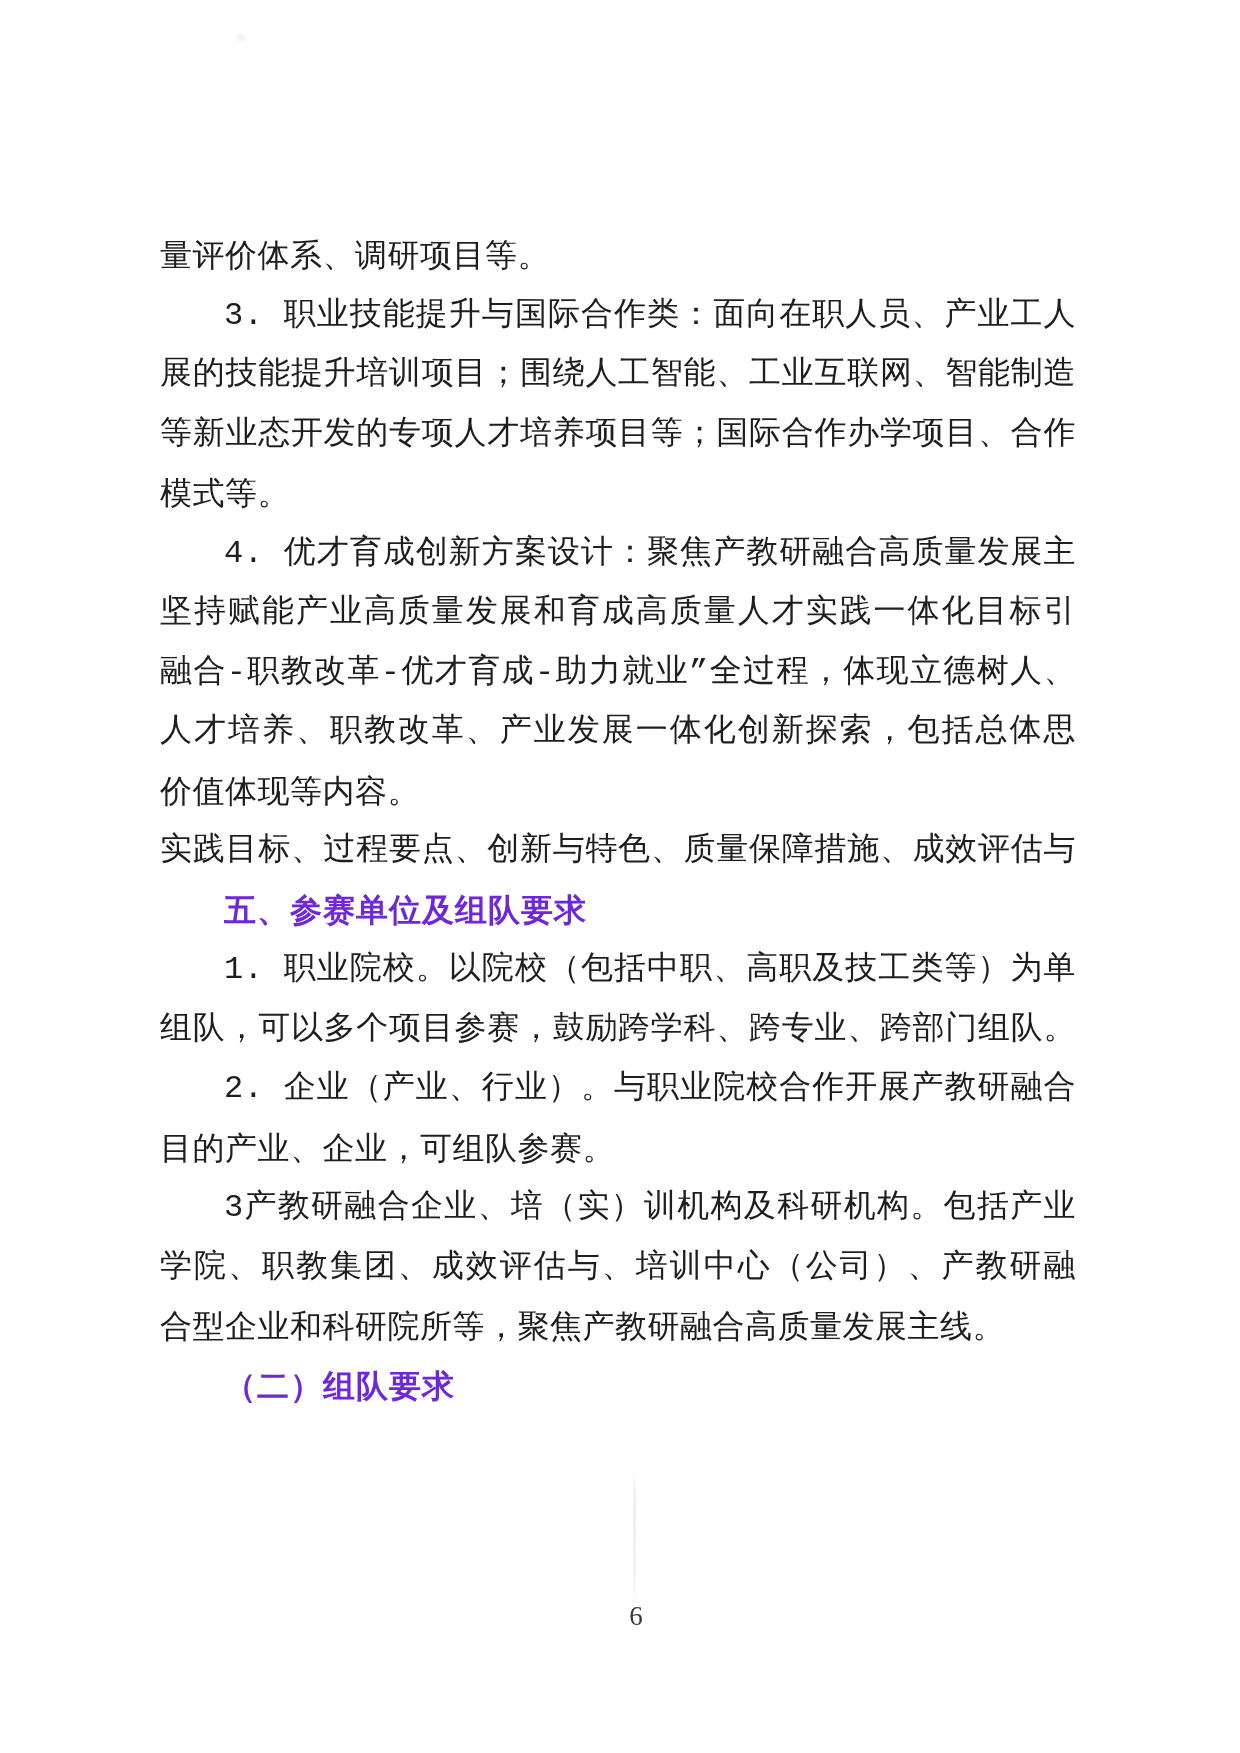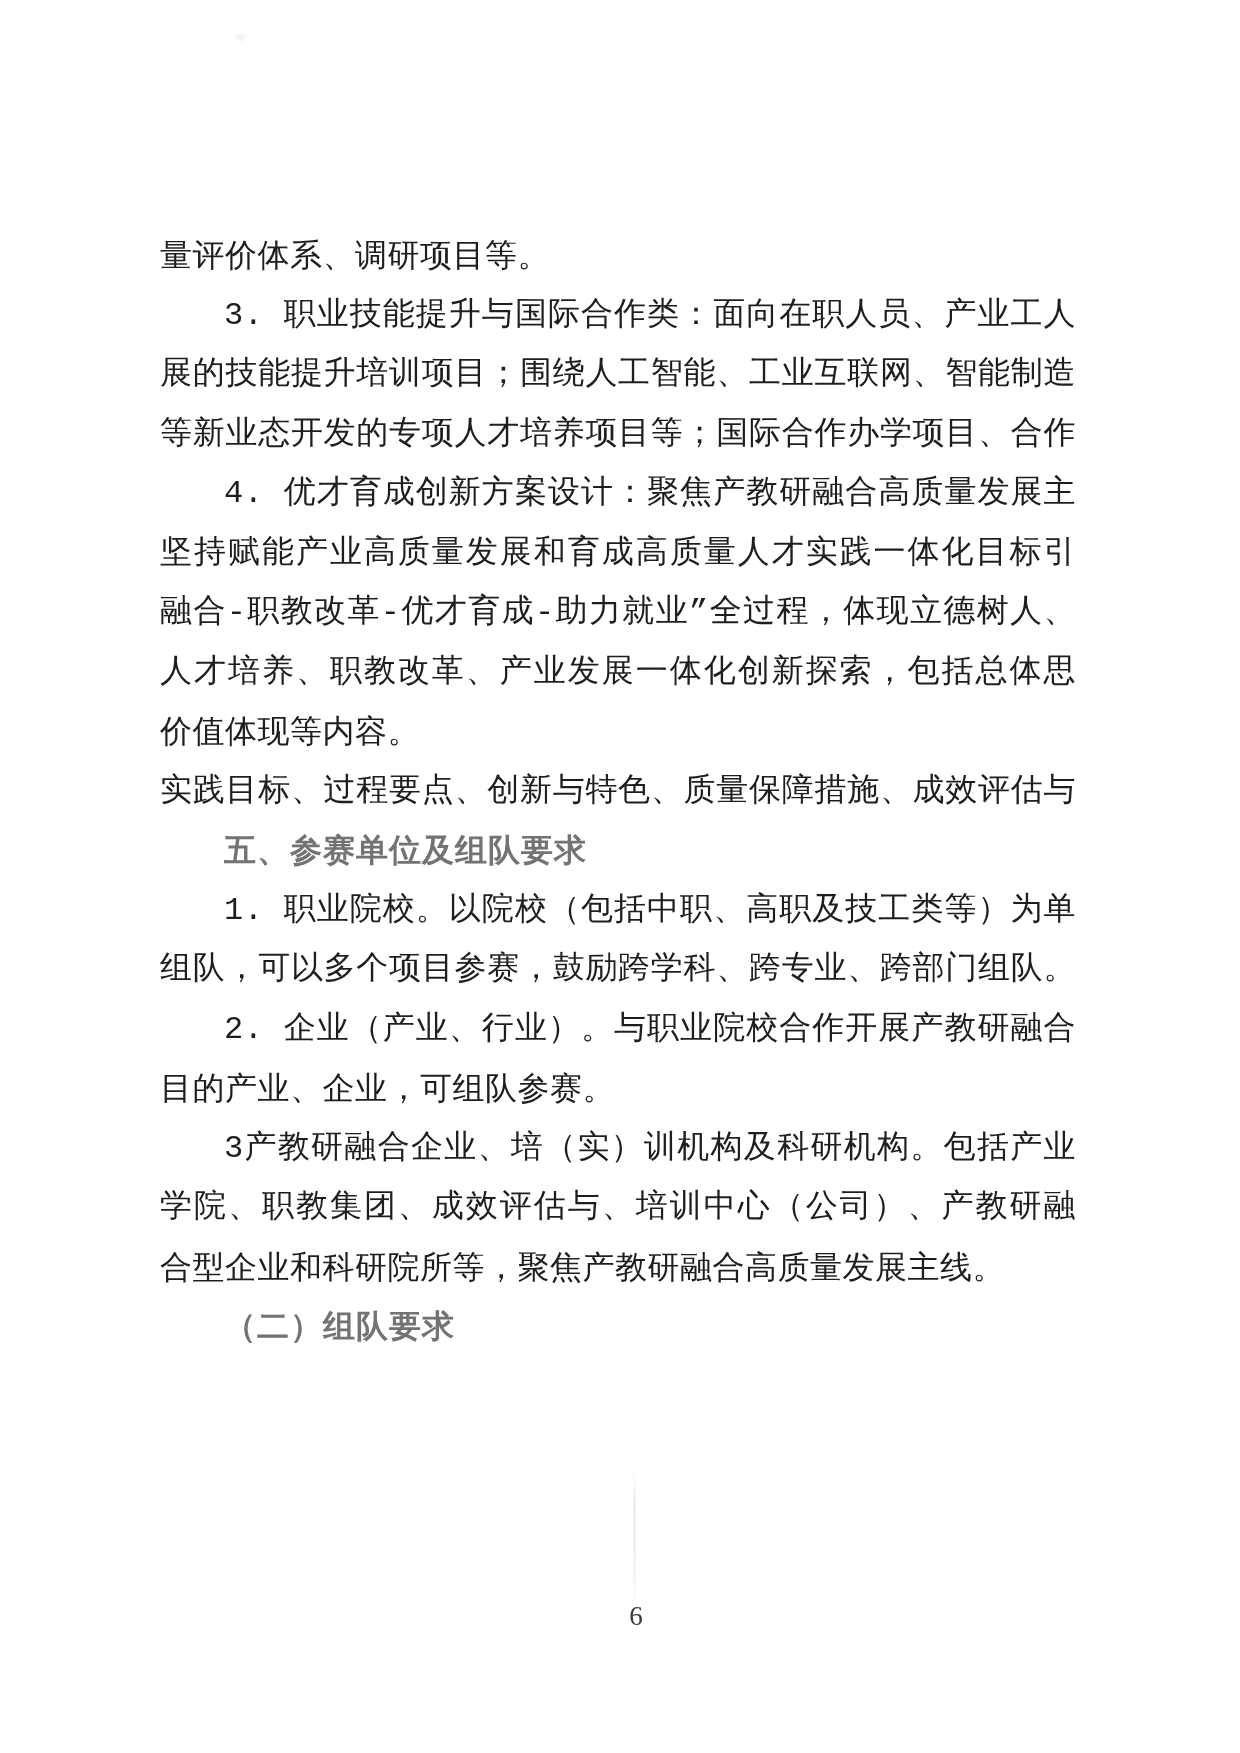--- a/index.html
+++ b/index.html
@@ -38,21 +38,21 @@
     text-align: justify;
     text-align-last: justify;
     overflow: hidden;
     font-family: Liberation Mono, monospace;
   }
   .ind {
     text-indent: 2em;
   }
   .b {
     font-weight: bold;
-    color: #737373;
+    color: #6d28d9;
     letter-spacing: 1px;
   }
   .pagenum {
     position: absolute;
     left: 636px;
     top: 1600px;
     transform: translateX(-50%);
     font-size: 27px;
     line-height: 32px;
     color: #3c3c3c;
@@ -85,20 +85,21 @@
 
 <div class="page">
 
   <div class="smudge"></div>
 
   <div class="doc">
     <div class="ln">量评价体系、调研项目等。</div>
     <div class="ln j ind">3. 职业技能提升与国际合作类：面向在职人员、产业工人开</div>
     <div class="ln j">展的技能提升培训项目；围绕人工智能、工业互联网、智能制造</div>
     <div class="ln j">等新业态开发的专项人才培养项目等；国际合作办学项目、合作</div>
+    <div class="ln">模式等。</div>
     <div class="ln j ind">4. 优才育成创新方案设计：聚焦产教研融合高质量发展主线，</div>
     <div class="ln j">坚持赋能产业高质量发展和育成高质量人才实践一体化目标引</div>
     <div class="ln j">融合-职教改革-优才育成-助力就业”全过程，体现立德树人、</div>
     <div class="ln j">人才培养、职教改革、产业发展一体化创新探索，包括总体思路、</div>
     <div class="ln">价值体现等内容。</div>
     <div class="ln j">实践目标、过程要点、创新与特色、质量保障措施、成效评估与</div>
     <div class="ln ind b">五、参赛单位及组队要求</div>
     <div class="ln j ind">1. 职业院校。以院校（包括中职、高职及技工类等）为单位</div>
     <div class="ln j">组队，可以多个项目参赛，鼓励跨学科、跨专业、跨部门组队。</div>
     <div class="ln j ind">2. 企业（产业、行业）。与职业院校合作开展产教研融合项</div>

